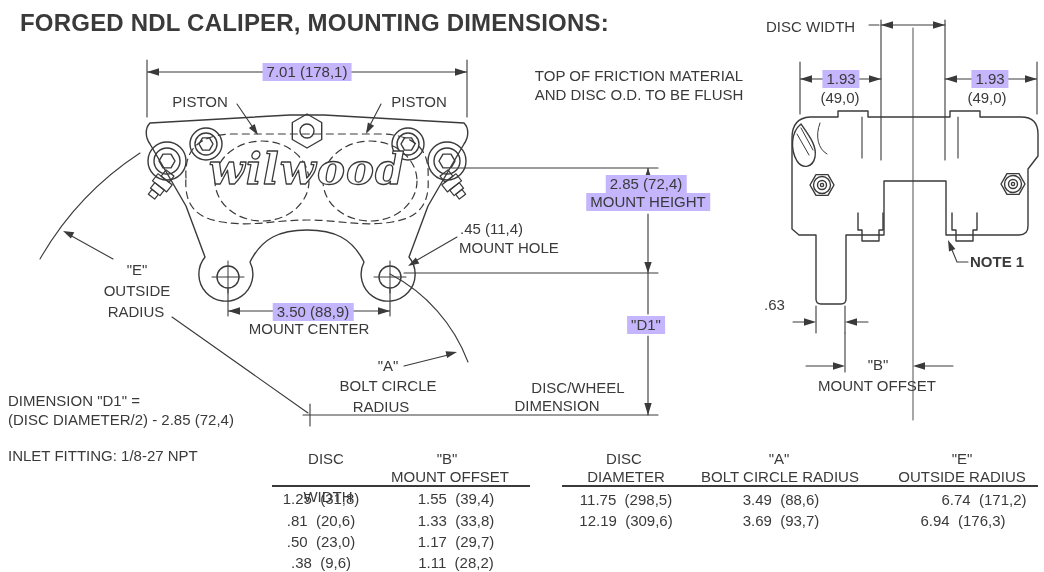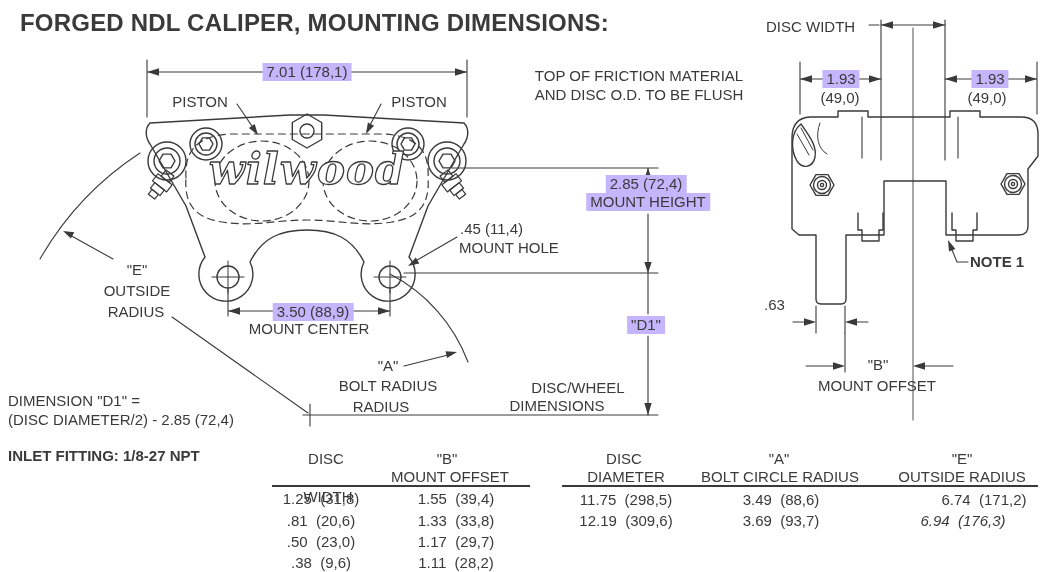--- a/index.html
+++ b/index.html
@@ -196,29 +196,29 @@
   <div class="lbl c bg" style="left:313px;top:303px;">3.50 (88,9)</div>
   <div class="lbl c" style="left:309px;top:320px;">MOUNT CENTER</div>
 
   <div class="lbl c bg" style="left:646px;top:316px;">"D1"</div>
 
   <div class="lbl c" style="left:137px;top:261px;">"E"</div>
   <div class="lbl c" style="left:137px;top:282px;">OUTSIDE</div>
   <div class="lbl c" style="left:136px;top:303px;">RADIUS</div>
 
   <div class="lbl c" style="left:388px;top:357px;">"A"</div>
-  <div class="lbl c" style="left:388px;top:377px;">BOLT RADIUS</div>
+  <div class="lbl c" style="left:388px;top:377px;">BOLT CIRCLE</div>
   <div class="lbl c" style="left:381px;top:398px;">RADIUS</div>
 
   <div class="lbl c" style="left:578px;top:379px;">DISC/WHEEL</div>
-  <div class="lbl c" style="left:557px;top:397px;">DIMENSIONS</div>
+  <div class="lbl c" style="left:557px;top:397px;">DIMENSION</div>
 
   <div class="lbl" style="left:8px;top:392px;">DIMENSION "D1" =</div>
   <div class="lbl" style="left:8px;top:411px;">(DISC DIAMETER/2) - 2.85 (72,4)</div>
-  <div class="lbl" style="left:8px;top:447px;font-weight:bold;">INLET FITTING: 1/8-27 NPT</div>
+  <div class="lbl" style="left:8px;top:447px;">INLET FITTING: 1/8-27 NPT</div>
 
   <div class="lbl" style="left:766px;top:18px;">DISC WIDTH</div>
   <div class="lbl c bg" style="left:841px;top:70px;">1.93</div>
   <div class="lbl c" style="left:840px;top:89px;">(49,0)</div>
   <div class="lbl c bg" style="left:990px;top:70px;">1.93</div>
   <div class="lbl c" style="left:987px;top:89px;">(49,0)</div>
   <div class="lbl" style="left:970px;top:253px;font-weight:bold;">NOTE 1</div>
   <div class="lbl" style="left:764px;top:296px;">.63</div>
   <div class="lbl c" style="left:878px;top:356px;">"B"</div>
   <div class="lbl c" style="left:877px;top:377px;">MOUNT OFFSET</div>
@@ -245,16 +245,16 @@
     <div class="lbl c" style="left:779px;top:450px;">"A"</div>
     <div class="lbl c" style="left:780px;top:468px;text-align:center;">BOLT CIRCLE RADIUS</div>
     <div class="lbl c" style="left:962px;top:450px;">"E"</div>
     <div class="lbl c" style="left:962px;top:468px;">OUTSIDE RADIUS</div>
     <div class="rule" style="left:562px;top:485px;width:476px;"></div>
     <div class="lbl c" style="left:626px;top:491px;">11.75  (298,5)</div>
     <div class="lbl c" style="left:781px;top:491px;">3.49  (88,6)</div>
     <div class="lbl c" style="left:963px;top:491px;margin-left:21px;">6.74  (171,2)</div>
     <div class="lbl c" style="left:626px;top:512px;">12.19  (309,6)</div>
     <div class="lbl c" style="left:781px;top:512px;">3.69  (93,7)</div>
-    <div class="lbl c" style="left:963px;top:512px;font-style:italic;">6.94  (176,3)</div>
+    <div class="lbl c" style="left:963px;top:512px;">6.94  (176,3)</div>
   </div>
 
 </div>
 
 </body></html>

